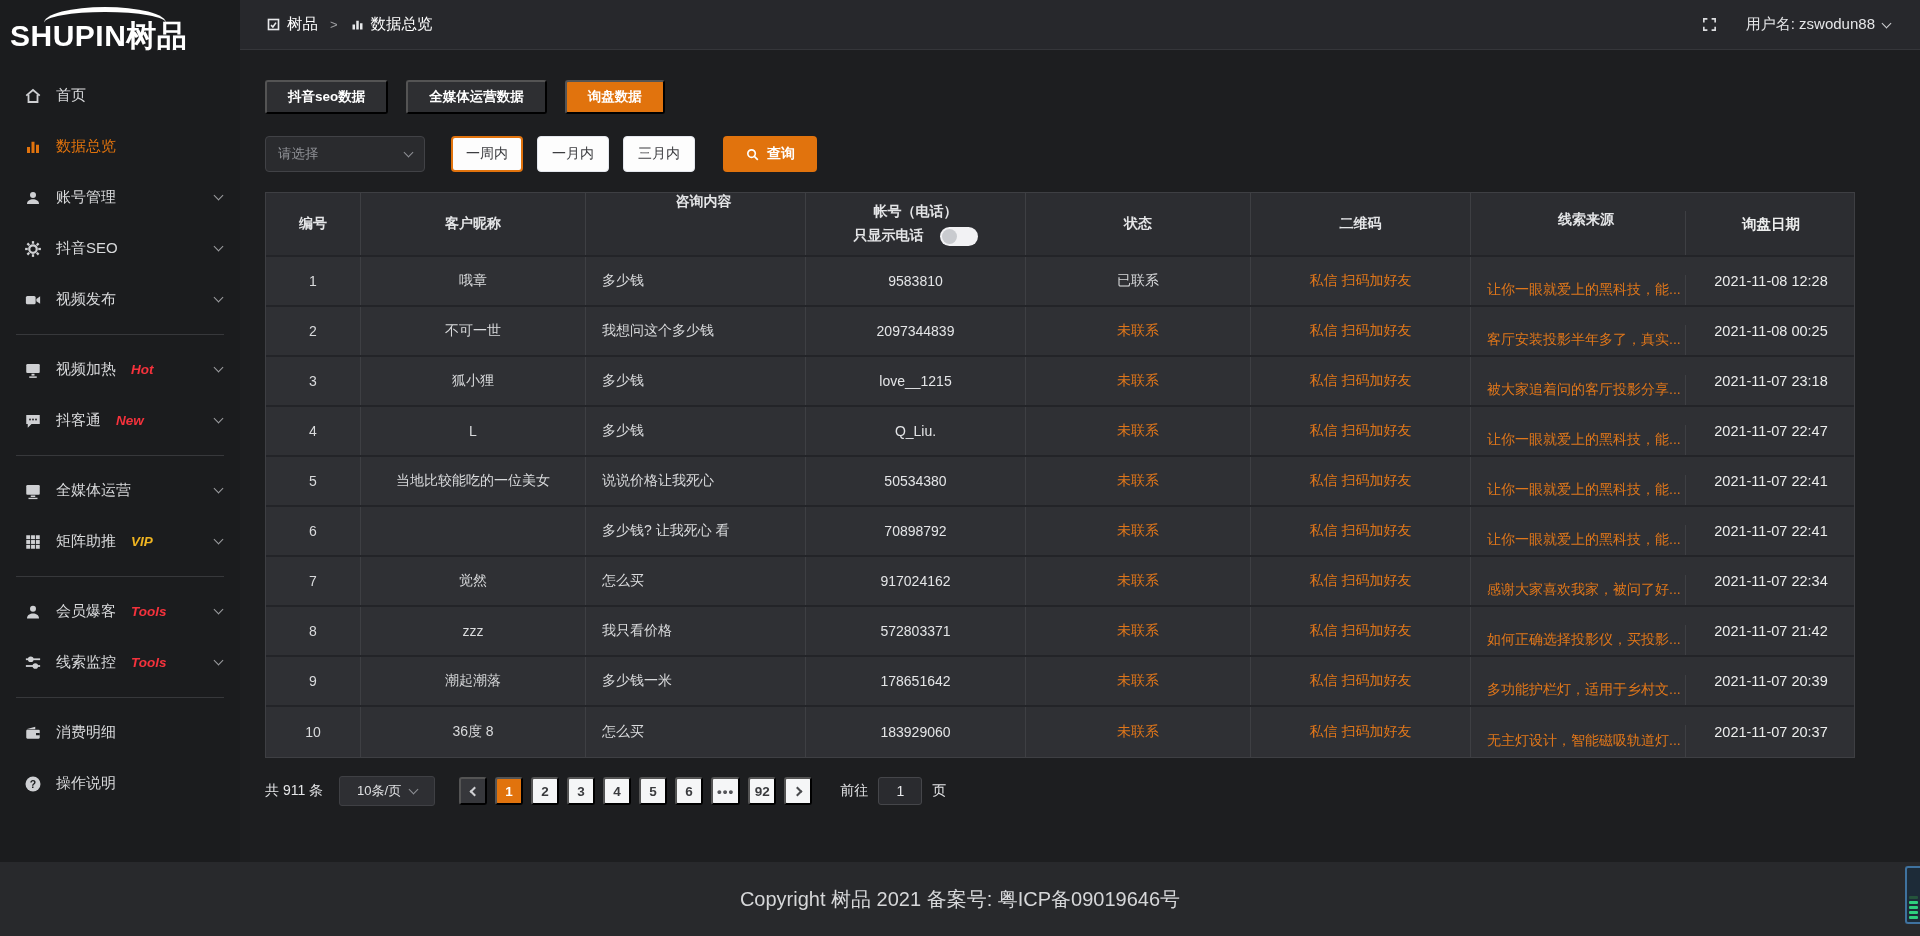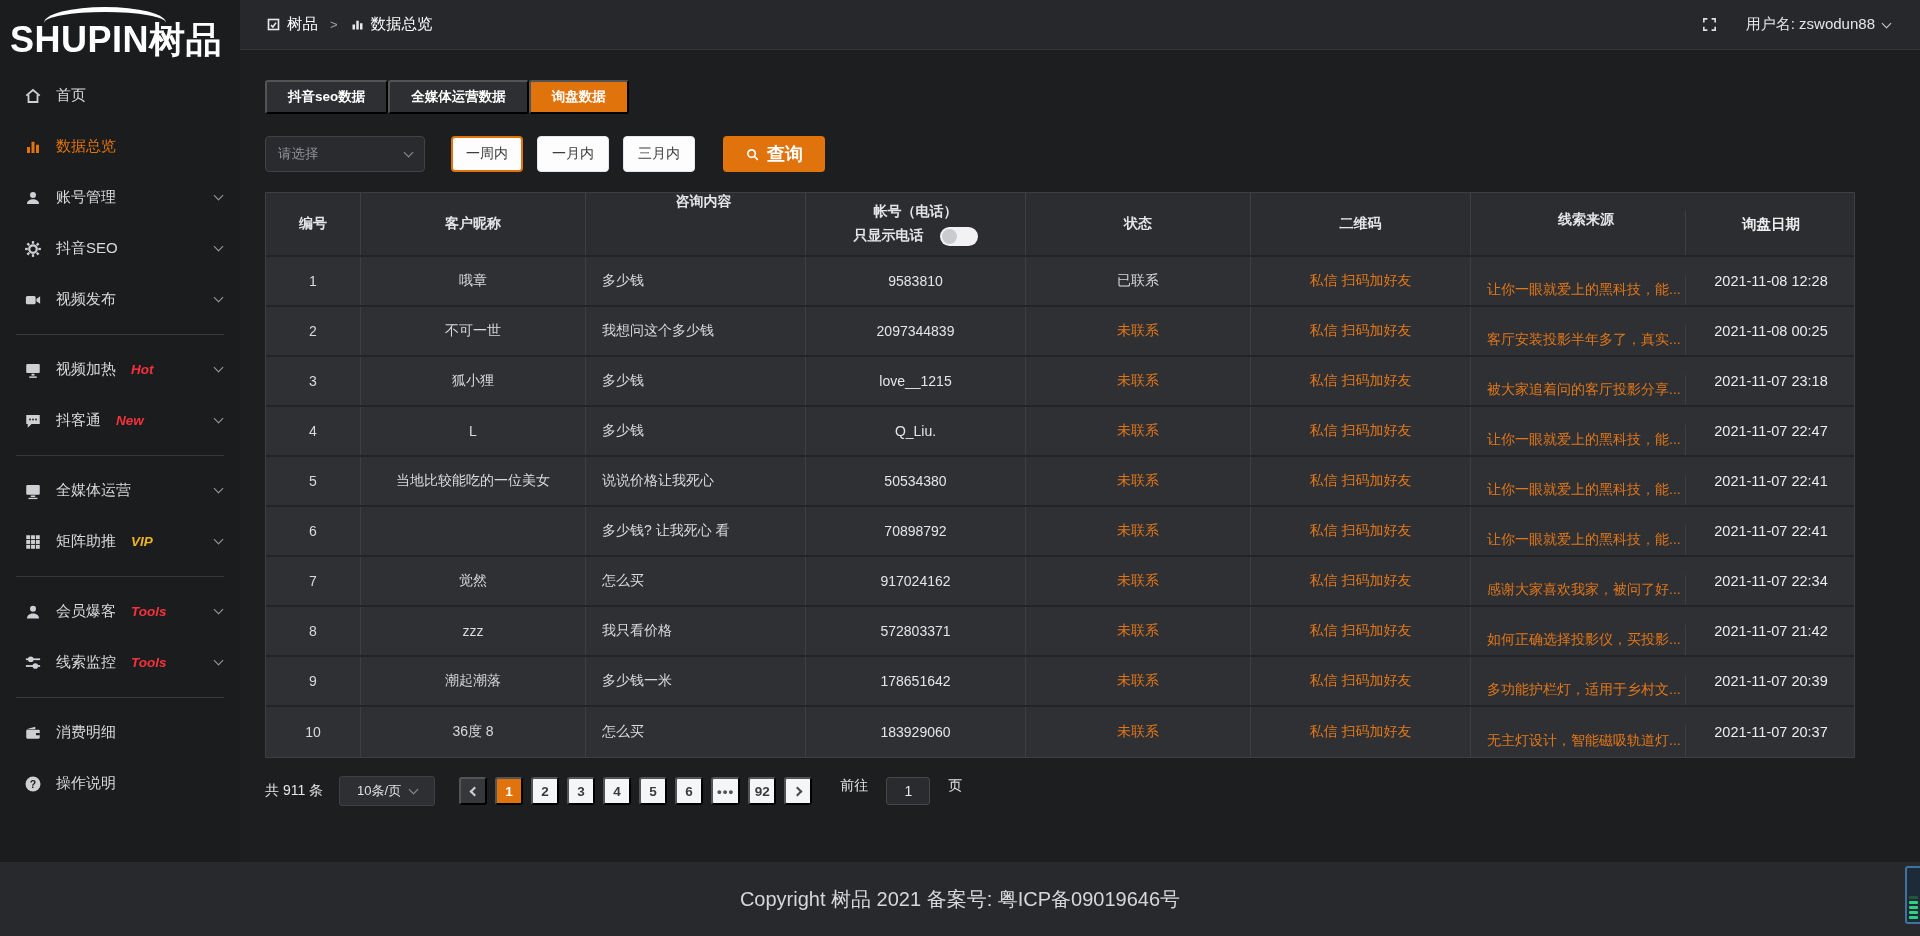--- a/index.html
+++ b/index.html
@@ -8,21 +8,21 @@
     font-family: "Liberation Sans", "DejaVu Sans", sans-serif;
     background:#1d1e20; color:#d9dadc; overflow:hidden; position:relative;
   }
   .app { display:flex; height:862px; }
 
   
   .sidebar { width:240px; background:#1b1c1e; flex:0 0 240px; }
   .logo { position:relative; padding:16px 8px 8px 10px; height:62px; }
   .logo-arc { position:absolute; top:7px; left:44px; width:122px; height:16px;
     border-top:5px solid #fff; border-radius:62px 62px 0 0 / 16px 16px 0 0; }
-  .logo-text { font-size:36px; font-weight:800; color:#fff; letter-spacing:.5px; white-space:nowrap; }
+  .logo-text { font-size:30px; font-weight:800; color:#fff; letter-spacing:.5px; white-space:nowrap; }
   .logo-cn { font-weight:900; }
   .menu { padding-top:8px; }
   .sb-item { height:51px; display:flex; align-items:center; padding:0 18px 0 24px;
     color:#d8d9db; font-size:15px; cursor:pointer; }
   .sb-icon { width:18px; height:18px; margin-right:14px; color:#cfd0d3; flex:0 0 18px; }
   .sb-icon svg { width:100%; height:100%; display:block; }
   .sb-item.active { color:#e1730d; }
   .sb-item.active .sb-icon { color:#e1730d; }
   .sb-badge { font-style:italic; font-weight:bold; font-size:13.5px; margin-left:15px; }
   .chev { width:7px; height:7px; border-right:1.6px solid #9c9da0; border-bottom:1.6px solid #9c9da0;
@@ -38,38 +38,38 @@
   .crumb-icon svg { width:100%; height:100%; display:block; }
   .crumb-sep { color:#9fa0a3; font-size:13px; margin:0 12px; }
   .user-area { display:flex; align-items:center; color:#e5e6e8; font-size:15px; }
   .fs-icon { width:17px; height:17px; color:#dcdde0; margin-right:28px; cursor:pointer; }
   .fs-icon svg { width:100%; height:100%; display:block; }
   .user-chev { width:7px; height:7px; border-right:1.6px solid #cfd0d3; border-bottom:1.6px solid #cfd0d3;
     transform:rotate(45deg); margin-left:8px; margin-top:-3px; }
 
   .content { flex:1; padding:0 65px 0 25px; }
 
-  .tabs { margin-top:30px; display:flex; }
+  .tabs { margin-top:30px; display:flex; gap:18px; }
   .tab { height:34px; padding:0 21px; background:#2e2f32; color:#fff; font-size:13.5px;
     border-radius:3px; display:flex; align-items:center; font-weight:bold; cursor:pointer; }
   .tab.active { background:#e1730d; }
 
   .filters { margin-top:22px; display:flex; align-items:center; }
   .select { width:160px; height:36px; background:#2a2b2e; border:1px solid #414246; border-radius:4px;
     color:#8f9196; font-size:13.5px; display:flex; align-items:center; justify-content:space-between;
     padding:0 12px; cursor:pointer; }
   .sel-chev { width:7px; height:7px; border-right:1.6px solid #8f9196; border-bottom:1.6px solid #8f9196;
     transform:rotate(45deg); margin-top:-4px; }
   .pbtns { display:flex; gap:14px; margin-left:26px; }
   .pbtn { height:36px; min-width:72px; background:#fdfdfd; border:1px solid #e4e7ed; border-radius:4px;
     color:#3c3d40; font-size:14px; display:flex; align-items:center; justify-content:center;
     padding:0 12px; cursor:pointer; }
   .pbtn.selected { border:2px solid #e1730d; }
   .search-btn { height:36px; padding:0 22px; background:#e1730d; color:#fff; border:none; border-radius:4px;
-    font-size:18px; display:flex; align-items:center; gap:7px; margin-left:28px; cursor:pointer; font-weight:bold; }
+    font-size:14px; display:flex; align-items:center; gap:7px; margin-left:28px; cursor:pointer; font-weight:bold; }
   .search-btn svg { width:15px; height:15px; display:block; }
 
   
   .table { margin-top:20px; width:1590px; border:1px solid #3e3f43; }
   .thead { display:flex; background:#2c2d31; height:64px; border-bottom:2px solid #232428; }
   .th { border-right:1px solid #3e3f43; color:#e4e5e7; font-size:14px; font-weight:bold;
     display:flex; flex-direction:column; align-items:center; justify-content:center; gap:6px; }
   .th:last-child, .td:last-child { border-right:none; }
   .toggle-line { display:flex; align-items:center; gap:16px; font-weight:bold; }
   .switch { width:38px; height:19px; border-radius:10px; background:#f2f2f4; position:relative; cursor:pointer; }
@@ -97,21 +97,21 @@
   .pages { display:flex; align-items:center; margin-left:24px; }
   .pgbtn { min-width:28px; height:28px; border-radius:3px; background:#f5f6f7; color:#3a3b3e;
     display:flex; align-items:center; justify-content:center; margin-right:8px; font-size:13.5px;
     font-weight:bold; cursor:pointer; padding:0 4px; }
   .pgbtn.active { background:#e1730d; color:#fff; }
   .pgbtn.prev { background:#36373b; }
   .pgbtn.ellipsis { letter-spacing:1px; color:#55565a; }
   .arrow { width:7px; height:7px; border-right:2px solid #cfd0d3; border-bottom:2px solid #cfd0d3; }
   .arrow.left  { transform:rotate(135deg); margin-left:2px; }
   .arrow.right { transform:rotate(-45deg); border-color:#4a4b4e; margin-right:2px; }
-  .goto { margin-left:20px; display:flex; gap:18px; }
+  .goto { margin-left:20px; display:flex; align-items:center; gap:10px; }
   .goto input { width:44px; height:28px; background:#2a2b2f; border:1px solid #45464a; border-radius:3px;
     color:#e8e9eb; text-align:center; font-size:14px; font-family:inherit; }
 
   
   .footer { height:74px; background:#28292c; display:flex; align-items:center; justify-content:center;
     color:#d6d7d9; font-size:20px; }
 
   
   .mini-widget { position:absolute; right:0; bottom:12px; width:15px; height:58px;
     background:#1d2b38; border:2px solid #3f729f; border-right:none; border-radius:3px 0 0 3px;

